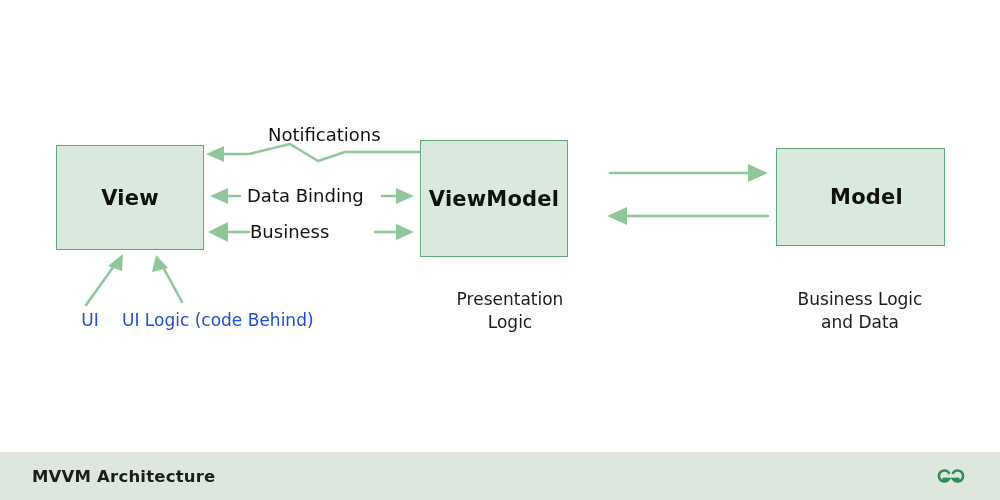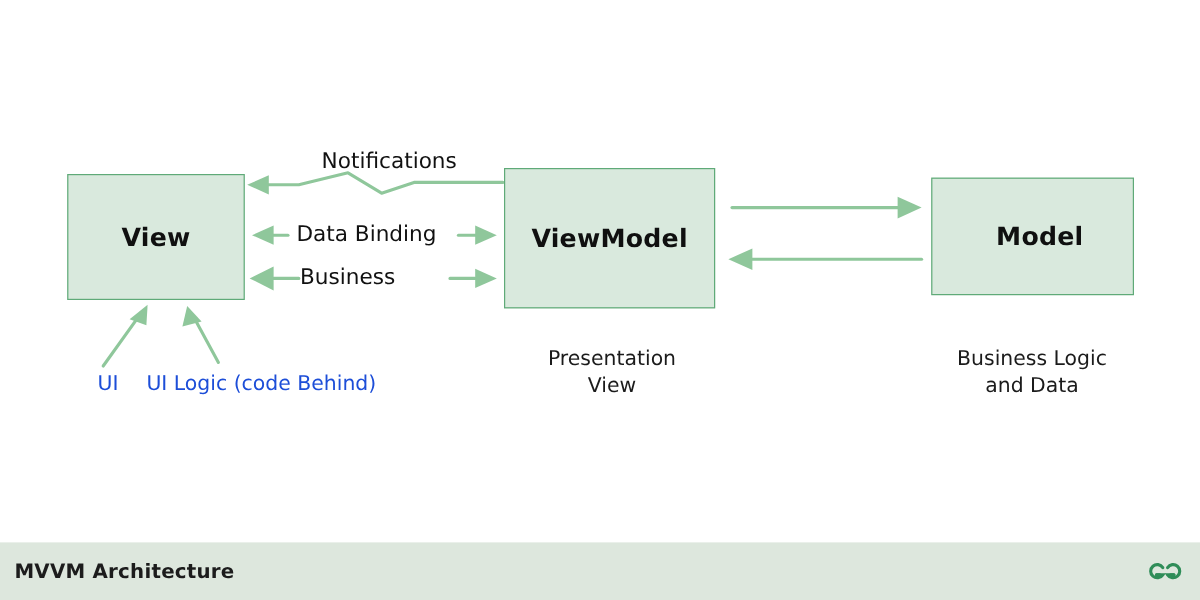--- a/index.html
+++ b/index.html
@@ -37,21 +37,21 @@
     align-items: center;
     justify-content: center;
   }
   .node-label {
     font-size: 21px;
     font-weight: bold;
     color: #101010;
     letter-spacing: 0.2px;
   }
   #box-view   { left: 56px;  top: 145px; width: 148px; height: 105px; justify-content: center; }
-  #box-vm     { left: 420px; top: 140px; width: 176px; height: 117px; }
+  #box-vm     { left: 420px; top: 140px; width: 148px; height: 117px; }
   #box-model  { left: 776px; top: 148px; width: 169px; height:  98px; padding-left: 12px; }
 
   
   .caption {
     position: absolute;
     text-align: center;
     font-size: 17px;
     color: #1b1b1b;
     line-height: 1.35;
     white-space: pre-line;
@@ -87,21 +87,21 @@
     position: absolute;
     left: 0;
     top: 452px;
     width: 1000px;
     height: 48px;
     background: #dde7dd;
     display: flex;
     align-items: center;
     justify-content: space-between;
     box-sizing: border-box;
-    padding: 0 12px;
+    padding: 0 32px;
   }
   #footer-title {
     font-size: 16.5px;
     font-weight: bold;
     color: #1c1c1c;
     letter-spacing: 0.2px;
   }
   #footer-logo { display: block; }
 </style>
 </head>
@@ -157,21 +157,21 @@
 
   <div class="node-box" id="box-vm">
     <span class="node-label">ViewModel</span>
   </div>
 
   <div class="node-box" id="box-model">
     <span class="node-label">Model</span>
   </div>
 
   <div class="caption" id="caption-vm">Presentation
-View</div>
+Logic</div>
 
   <div class="caption" id="caption-model">Business Logic
 and Data</div>
 
   <div class="edge-label" id="label-databinding">Data Binding</div>
 
   <div class="edge-label" id="label-notifications">Notifications</div>
 
   <div class="edge-label" id="label-commands">Business</div>
 

